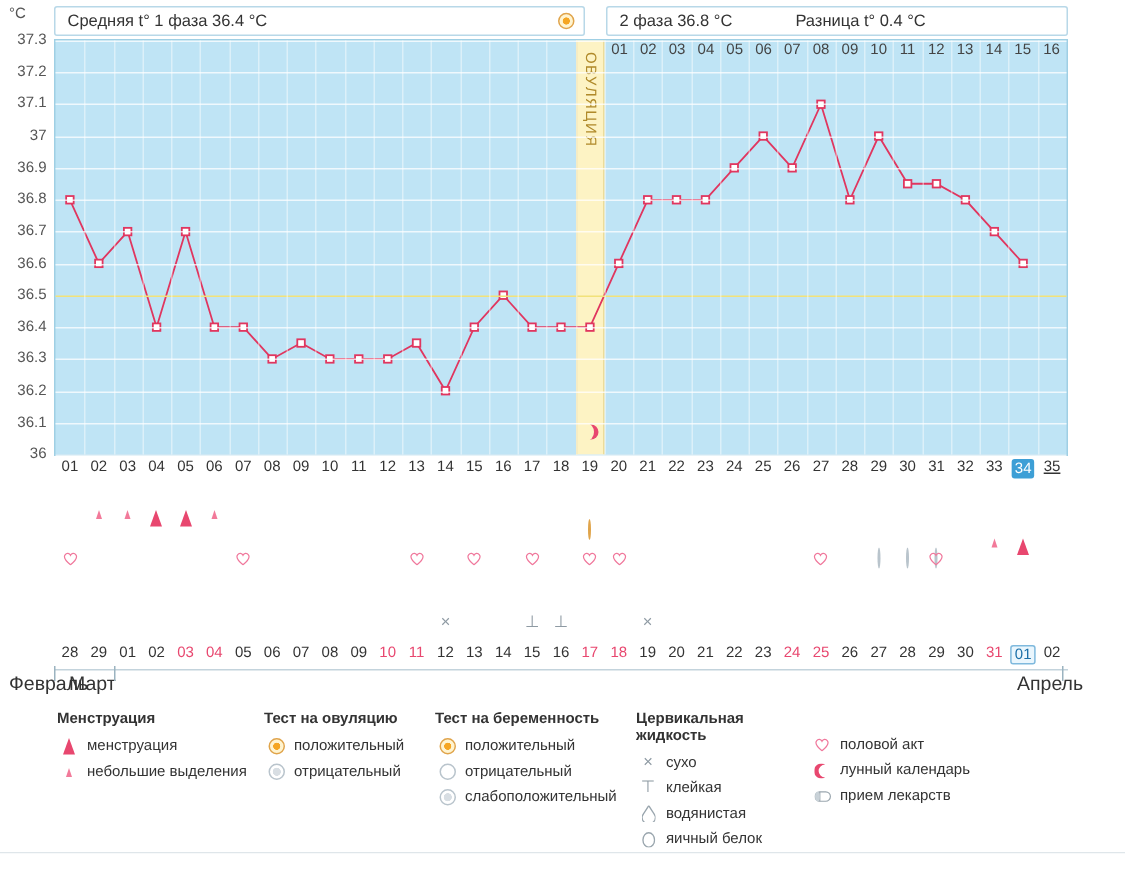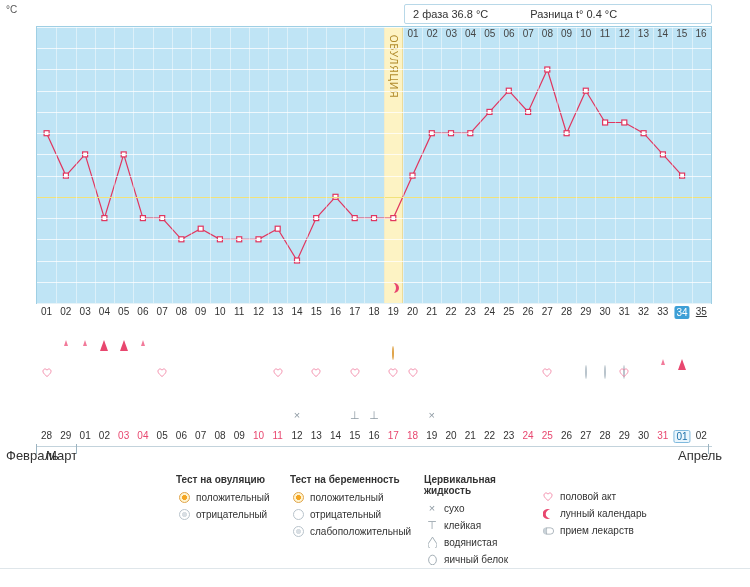--- a/index.html
+++ b/index.html
@@ -109,26 +109,46 @@
 </style>
 </head>
 <body>
 
 <div id="root">
 
   <div id="hdrline"></div>
 
   <div class="unit-label">°C</div>
 
+  <div class="phase-box" id="phase1">
+    <span class="txt">Средняя t° 1 фаза 36.4 °C</span>
+    <span class="ovul-dot"></span>
+  </div>
 
   <div class="phase-box" id="phase2">
     <span class="txt">2 фаза 36.8 °C</span>
     <span class="txt2">Разница t° 0.4 °C</span>
   </div>
 
+  <div id="yaxis">
+      <div class="ytick" style="top: 1px;">37.3</div>
+      <div class="ytick" style="top: 22.2308px;">37.2</div>
+      <div class="ytick" style="top: 43.4615px;">37.1</div>
+      <div class="ytick" style="top: 64.6923px;">37</div>
+      <div class="ytick" style="top: 85.9231px;">36.9</div>
+      <div class="ytick" style="top: 107.154px;">36.8</div>
+      <div class="ytick" style="top: 128.385px;">36.7</div>
+      <div class="ytick" style="top: 149.615px;">36.6</div>
+      <div class="ytick" style="top: 170.846px;">36.5</div>
+      <div class="ytick" style="top: 192.077px;">36.4</div>
+      <div class="ytick" style="top: 213.308px;">36.3</div>
+      <div class="ytick" style="top: 234.538px;">36.2</div>
+      <div class="ytick" style="top: 255.769px;">36.1</div>
+      <div class="ytick" style="top: 277px;">36</div>
+    </div>
 
   <div id="chartwrap">
     <div id="plot">
       <div class="ovulband" style="left: 346.629px; width: 19.2571px;">
         <div class="ovultext">ОВУЛЯЦИЯ</div>
         <div class="moon" style="left: 4.62857px; top: 256px;"></div>
       </div>
       <svg id="series" width="676" height="278" style="position:absolute;left:0;top:0;">
           <path d=" M 9.6 106.2 L 28.9 148.6 L 48.1 127.4 L 67.4 191.1 L 86.7 127.4 L 105.9 191.1 L 125.2 191.1 L 144.4 212.3 L 163.7 201.7 L 182.9 212.3 L 202.2 212.3 L 221.5 212.3 L 240.7 201.7 L 260.0 233.5 L 279.2 191.1 L 298.5 169.8 L 317.7 191.1 L 337.0 191.1 L 356.3 191.1 L 375.5 148.6 L 394.8 106.2 L 414.0 106.2 L 433.3 106.2 L 452.5 84.9 L 471.8 63.7 L 491.1 84.9 L 510.3 42.5 L 529.6 106.2 L 548.8 63.7 L 568.1 95.5 L 587.3 95.5 L 606.6 106.2 L 625.9 127.4 L 645.1 148.6" fill="none" stroke="#e0365f" stroke-width="1.2"></path>
           <rect x="7.1" y="103.7" width="5" height="5" fill="#ffffff" stroke="#e0365f" stroke-width="1.2"></rect>
@@ -363,20 +383,35 @@
       <div class="dt" style="left: 665.371px;">02</div>
     </div>
   <div id="monthline"></div>
   <div id="monthrow">
       <div class="mn" style="left: 2px;">Февраль</div>
       <div class="mn" style="left: 42px;">Март</div>
       <div class="mn" style="left: 674px;">Апрель</div>
     </div>
 
   <div id="legend">
+    <div class="lg-col" id="lg1" style="left:38px;width:140px;">
+      <div class="lg-title">Менструация</div>
+      <div class="lg-item">
+        <span class="lg-ico">
+            <span class="drop big"></span>
+          </span>
+        <span class="lg-txt">менструация</span>
+      </div>
+      <div class="lg-item">
+        <span class="lg-ico">
+            <span class="drop small"></span>
+          </span>
+        <span class="lg-txt">небольшие выделения</span>
+      </div>
+    </div>
 
     <div class="lg-col" id="lg2" style="left:176px;width:115px;">
       <div class="lg-title">Тест на овуляцию</div>
       <div class="lg-item">
         <span class="lg-ico">
             <span class="circ pos"></span>
           </span>
         <span class="lg-txt">положительный</span>
       </div>
       <div class="lg-item">

